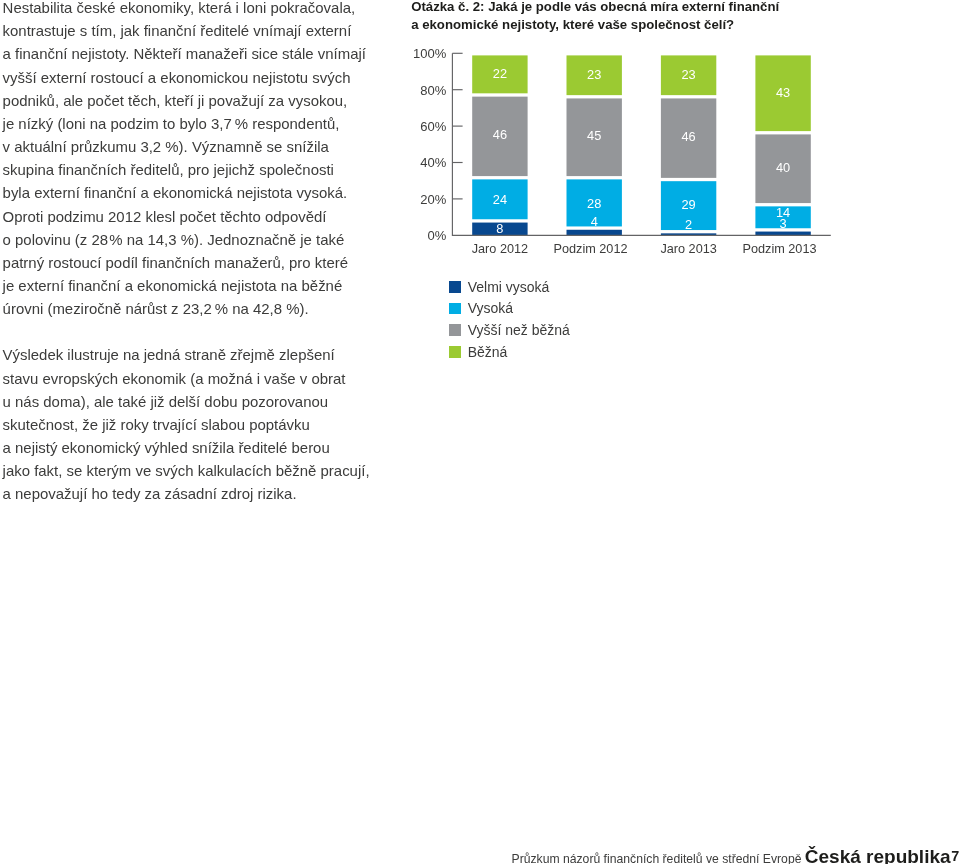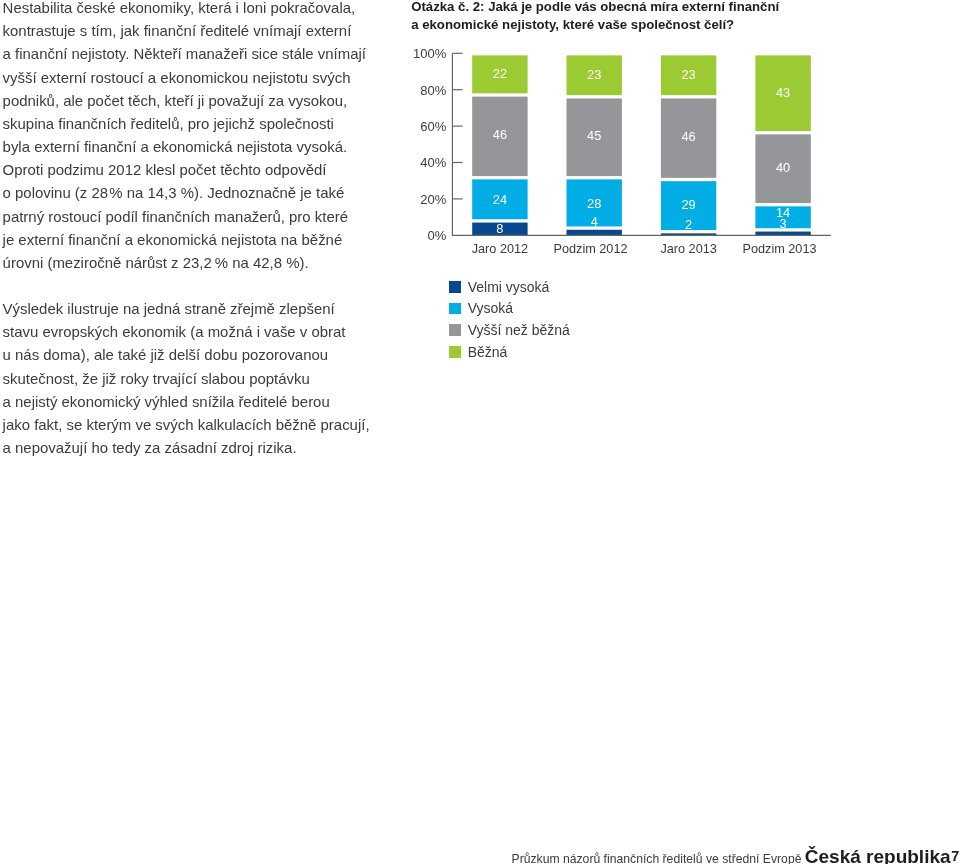--- a/index.html
+++ b/index.html
@@ -36,20 +36,22 @@
 
 <div class="page">
 
   <div class="col-left">
     <div class="para" id="p1">
         <div class="line">Nestabilita české ekonomiky, která i loni pokračovala,</div>
         <div class="line">kontrastuje s tím, jak finanční ředitelé vnímají externí</div>
         <div class="line">a finanční nejistoty. Někteří manažeři sice stále vnímají</div>
         <div class="line">vyšší externí rostoucí a ekonomickou nejistotu svých</div>
         <div class="line">podniků, ale počet těch, kteří ji považují za vysokou,</div>
+        <div class="line">je nízký (loni na podzim to bylo 3,7 % respondentů,</div>
+        <div class="line">v aktuální průzkumu 3,2 %). Významně se snížila</div>
         <div class="line">skupina finančních ředitelů, pro jejichž společnosti</div>
         <div class="line">byla externí finanční a ekonomická nejistota vysoká.</div>
         <div class="line">Oproti podzimu 2012 klesl počet těchto odpovědí</div>
         <div class="line">o polovinu (z 28 % na 14,3 %). Jednoznačně je také</div>
         <div class="line">patrný rostoucí podíl finančních manažerů, pro které</div>
         <div class="line">je externí finanční a ekonomická nejistota na běžné</div>
         <div class="line">úrovni (meziročně nárůst z 23,2 % na 42,8 %).</div>
       </div>
     <div class="para-gap"></div>
     <div class="para" id="p2">

